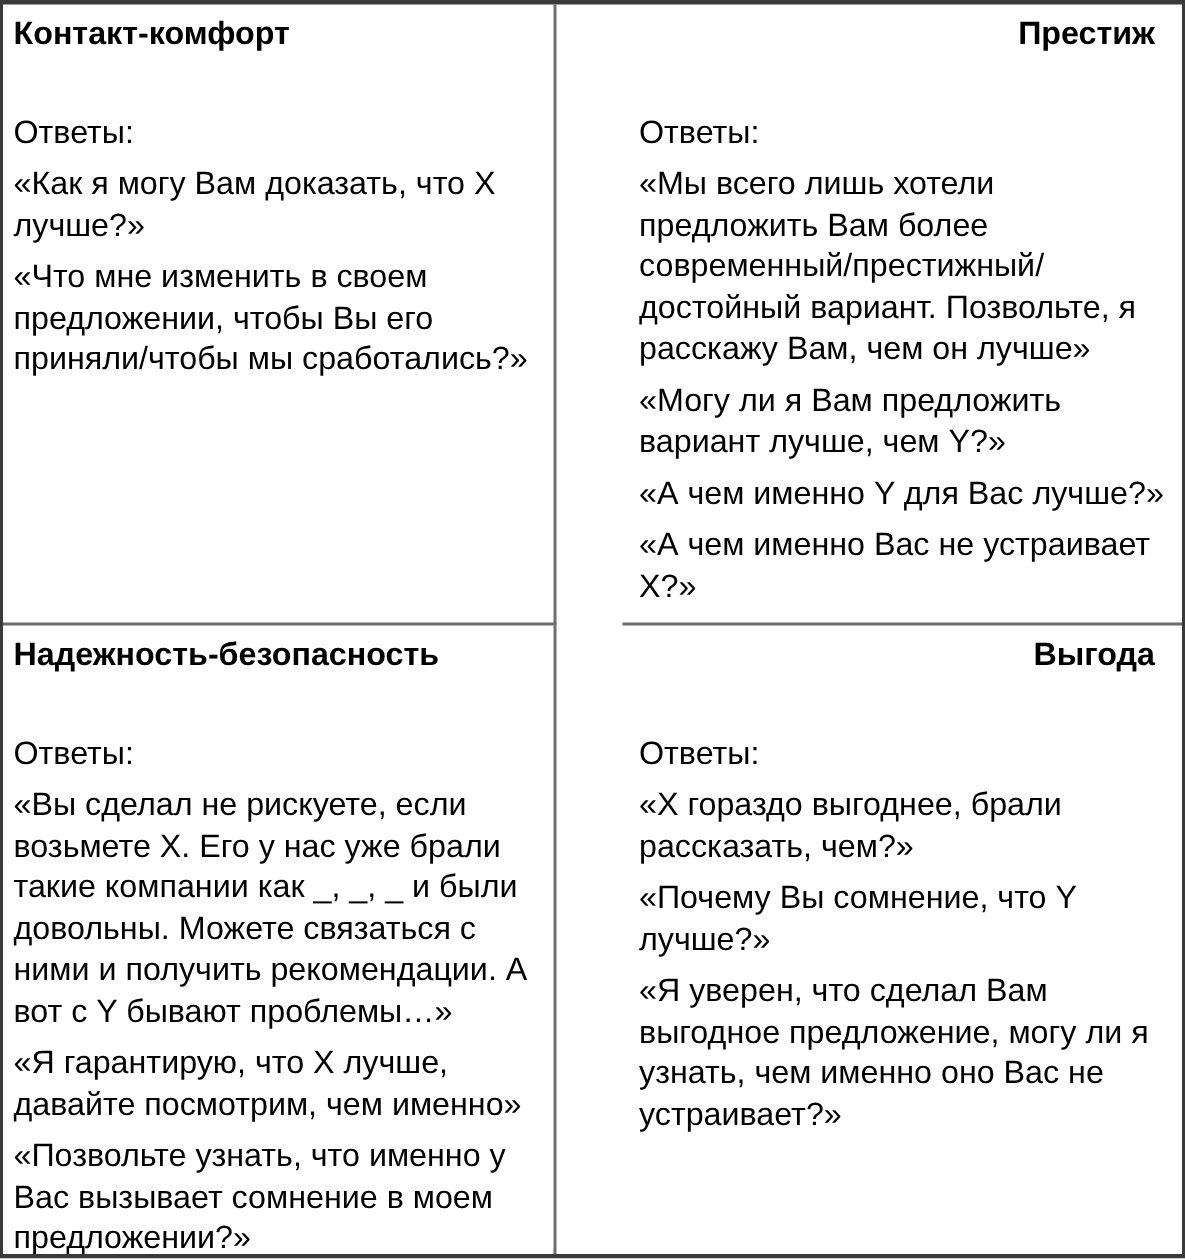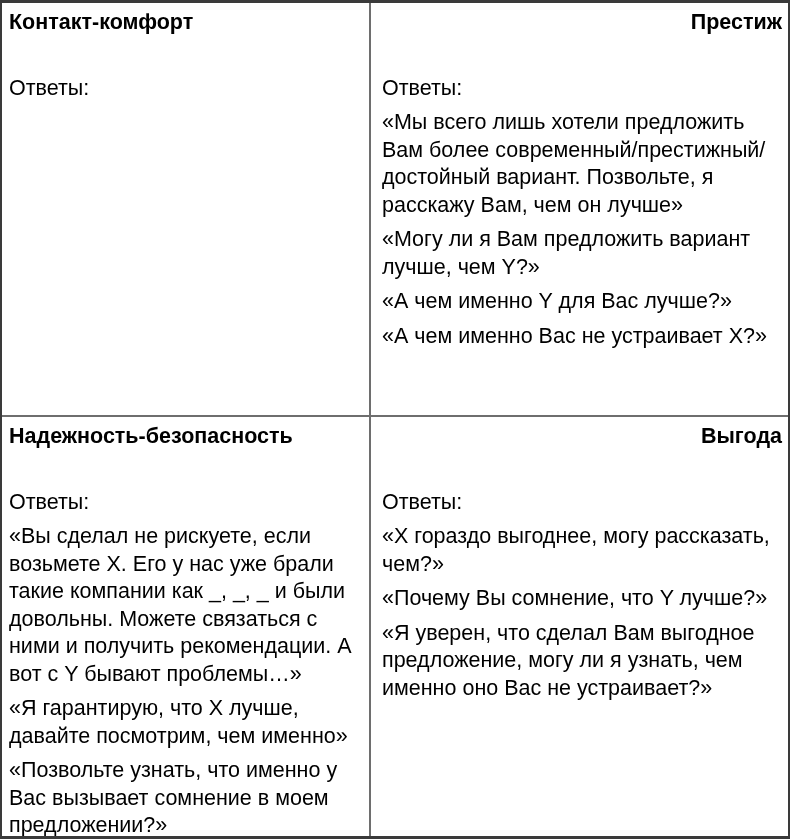--- a/index.html
+++ b/index.html
@@ -26,21 +26,21 @@
   }
   .cell {
     box-sizing: border-box;
     overflow: hidden;
     padding: 6px 5px 0 7px;
     font-size: 21.5px;
     line-height: 27.5px;
   }
   .cell.col-left  { border-right: 2px solid #6e6e6e; }
   .cell.row-top   { border-bottom: 2px solid #6e6e6e; }
-  .cell.col-right { padding: 6px 0 0 11px; }
+  .cell.col-right { padding: 6px 12px 0 11px; margin-left: 44px; }
   .cell-title {
     margin: 0;
     font-size: 21.5px;
     line-height: 27.5px;
     font-weight: bold;
   }
   .cell-title.right {
     text-align: right;
     padding-right: 6px;
   }
@@ -53,20 +53,22 @@
   }
 </style>
 </head>
 <body>
 
 <div class="quad-table">
 
   <div class="cell col-left row-top">
     <h2 class="cell-title">Контакт-комфорт</h2>
     <p class="answers-label">Ответы:</p>
+    <p class="quote">«Как я могу Вам доказать, что X лучше?»</p>
+    <p class="quote">«Что мне изменить в своем предложении, чтобы Вы его приняли/чтобы мы сработались?»</p>
   </div>
 
   <div class="cell col-right row-top">
     <h2 class="cell-title right">Престиж</h2>
     <p class="answers-label">Ответы:</p>
     <p class="quote">«Мы всего лишь хотели предложить Вам более современный/престижный/достойный вариант. Позвольте, я расскажу Вам, чем он лучше»</p>
     <p class="quote">«Могу ли я Вам предложить вариант лучше, чем Y?»</p>
     <p class="quote">«А чем именно Y для Вас лучше?»</p>
     <p class="quote">«А чем именно Вас не устраивает X?»</p>
   </div>
@@ -75,18 +77,18 @@
     <h2 class="cell-title">Надежность-безопасность</h2>
     <p class="answers-label">Ответы:</p>
     <p class="quote">«Вы сделал не рискуете, если возьмете X. Его у нас уже брали такие компании как _, _, _ и были довольны. Можете связаться с ними и получить рекомендации. А вот с Y бывают проблемы…»</p>
     <p class="quote">«Я гарантирую, что X лучше, давайте посмотрим, чем именно»</p>
     <p class="quote">«Позвольте узнать, что именно у Вас вызывает сомнение в моем предложении?»</p>
   </div>
 
   <div class="cell col-right">
     <h2 class="cell-title right">Выгода</h2>
     <p class="answers-label">Ответы:</p>
-    <p class="quote">«X гораздо выгоднее, могу рассказать, чем?»</p>
+    <p class="quote">«X гораздо выгоднее, брали рассказать, чем?»</p>
     <p class="quote">«Почему Вы сомнение, что Y лучше?»</p>
     <p class="quote">«Я уверен, что сделал Вам выгодное предложение, могу ли я узнать, чем именно оно Вас не устраивает?»</p>
   </div>
 
 </div>
 
 </body></html>

